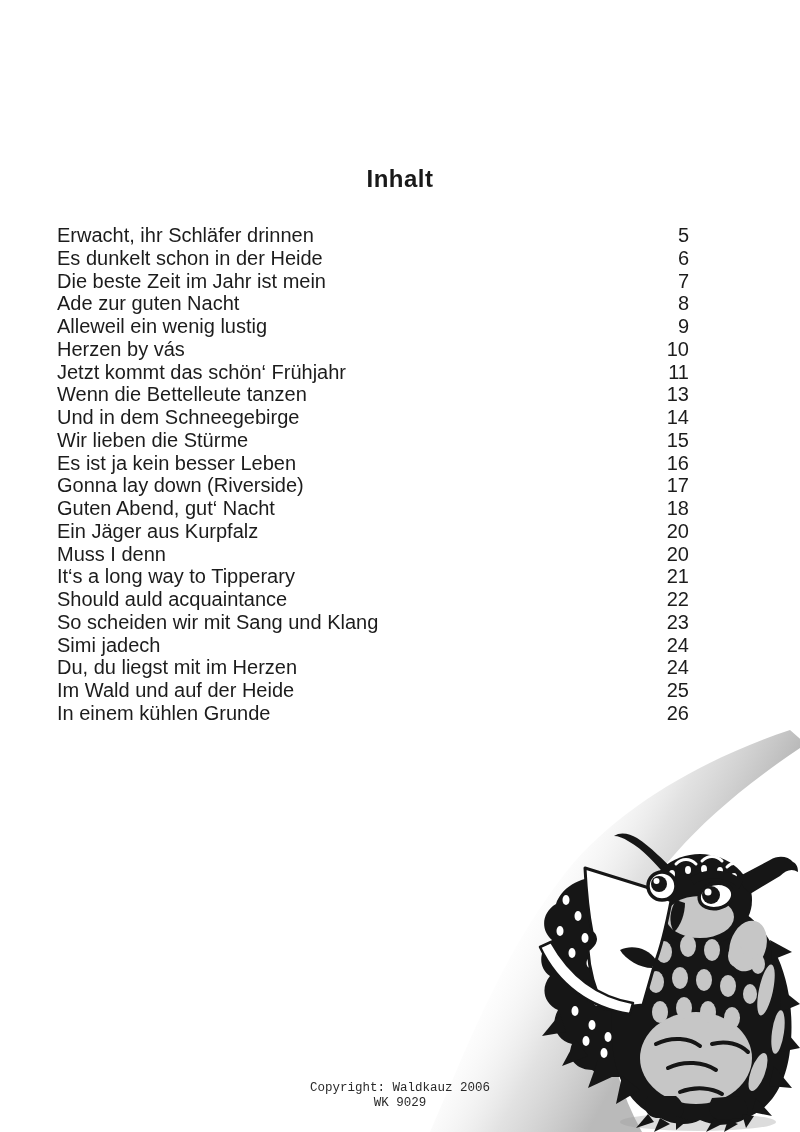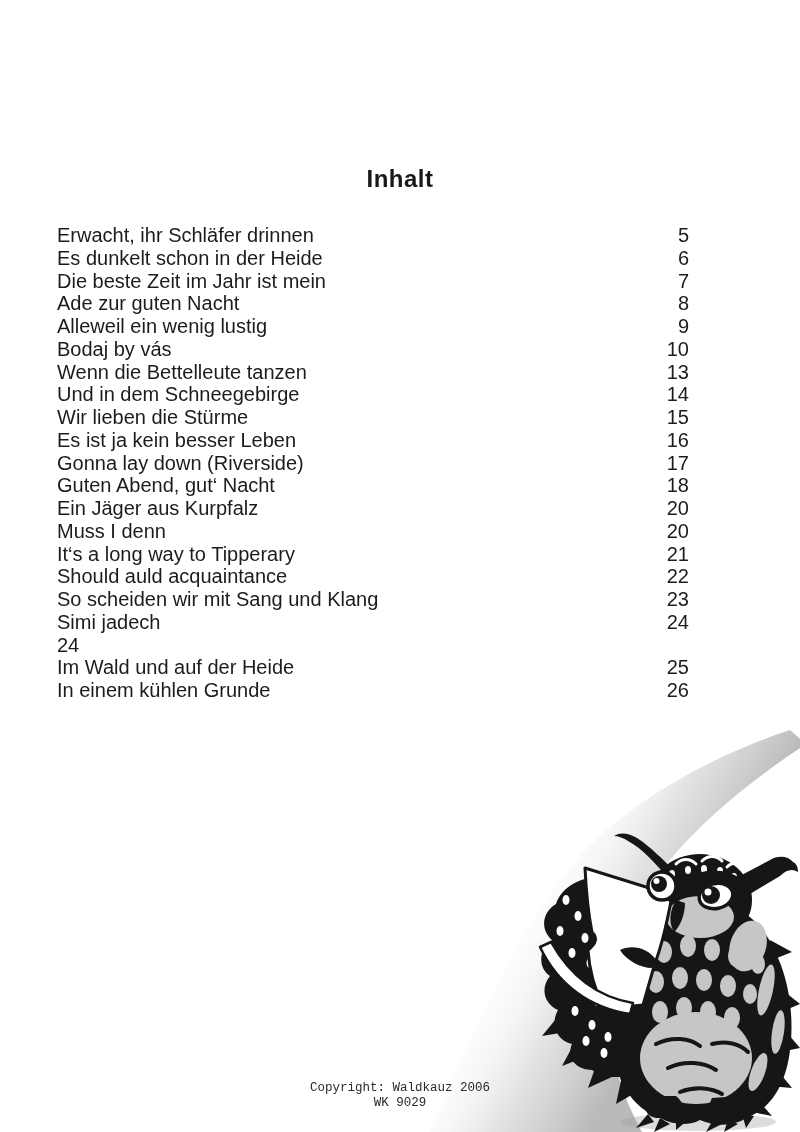--- a/index.html
+++ b/index.html
@@ -209,22 +209,26 @@
         </div>
         <div class="toc-row">
           <span class="toc-title">Ade zur guten Nacht</span>
           <span class="toc-page">8</span>
         </div>
         <div class="toc-row">
           <span class="toc-title">Alleweil ein wenig lustig</span>
           <span class="toc-page">9</span>
         </div>
         <div class="toc-row">
-          <span class="toc-title">Bodaj by vás</span>
+          <span class="toc-title">Herzen by vás</span>
           <span class="toc-page">10</span>
+        </div>
+        <div class="toc-row">
+          <span class="toc-title">Jetzt kommt das schön‘ Frühjahr</span>
+          <span class="toc-page">11</span>
         </div>
         <div class="toc-row">
           <span class="toc-title">Wenn die Bettelleute tanzen</span>
           <span class="toc-page">13</span>
         </div>
         <div class="toc-row">
           <span class="toc-title">Und in dem Schneegebirge</span>
           <span class="toc-page">14</span>
         </div>
         <div class="toc-row">
@@ -261,20 +265,21 @@
         </div>
         <div class="toc-row">
           <span class="toc-title">So scheiden wir mit Sang und Klang</span>
           <span class="toc-page">23</span>
         </div>
         <div class="toc-row">
           <span class="toc-title">Simi jadech</span>
           <span class="toc-page">24</span>
         </div>
         <div class="toc-row">
+          <span class="toc-title">Du, du liegst mit im Herzen</span>
           <span class="toc-page">24</span>
         </div>
         <div class="toc-row">
           <span class="toc-title">Im Wald und auf der Heide</span>
           <span class="toc-page">25</span>
         </div>
         <div class="toc-row">
           <span class="toc-title">In einem kühlen Grunde</span>
           <span class="toc-page">26</span>
         </div>

